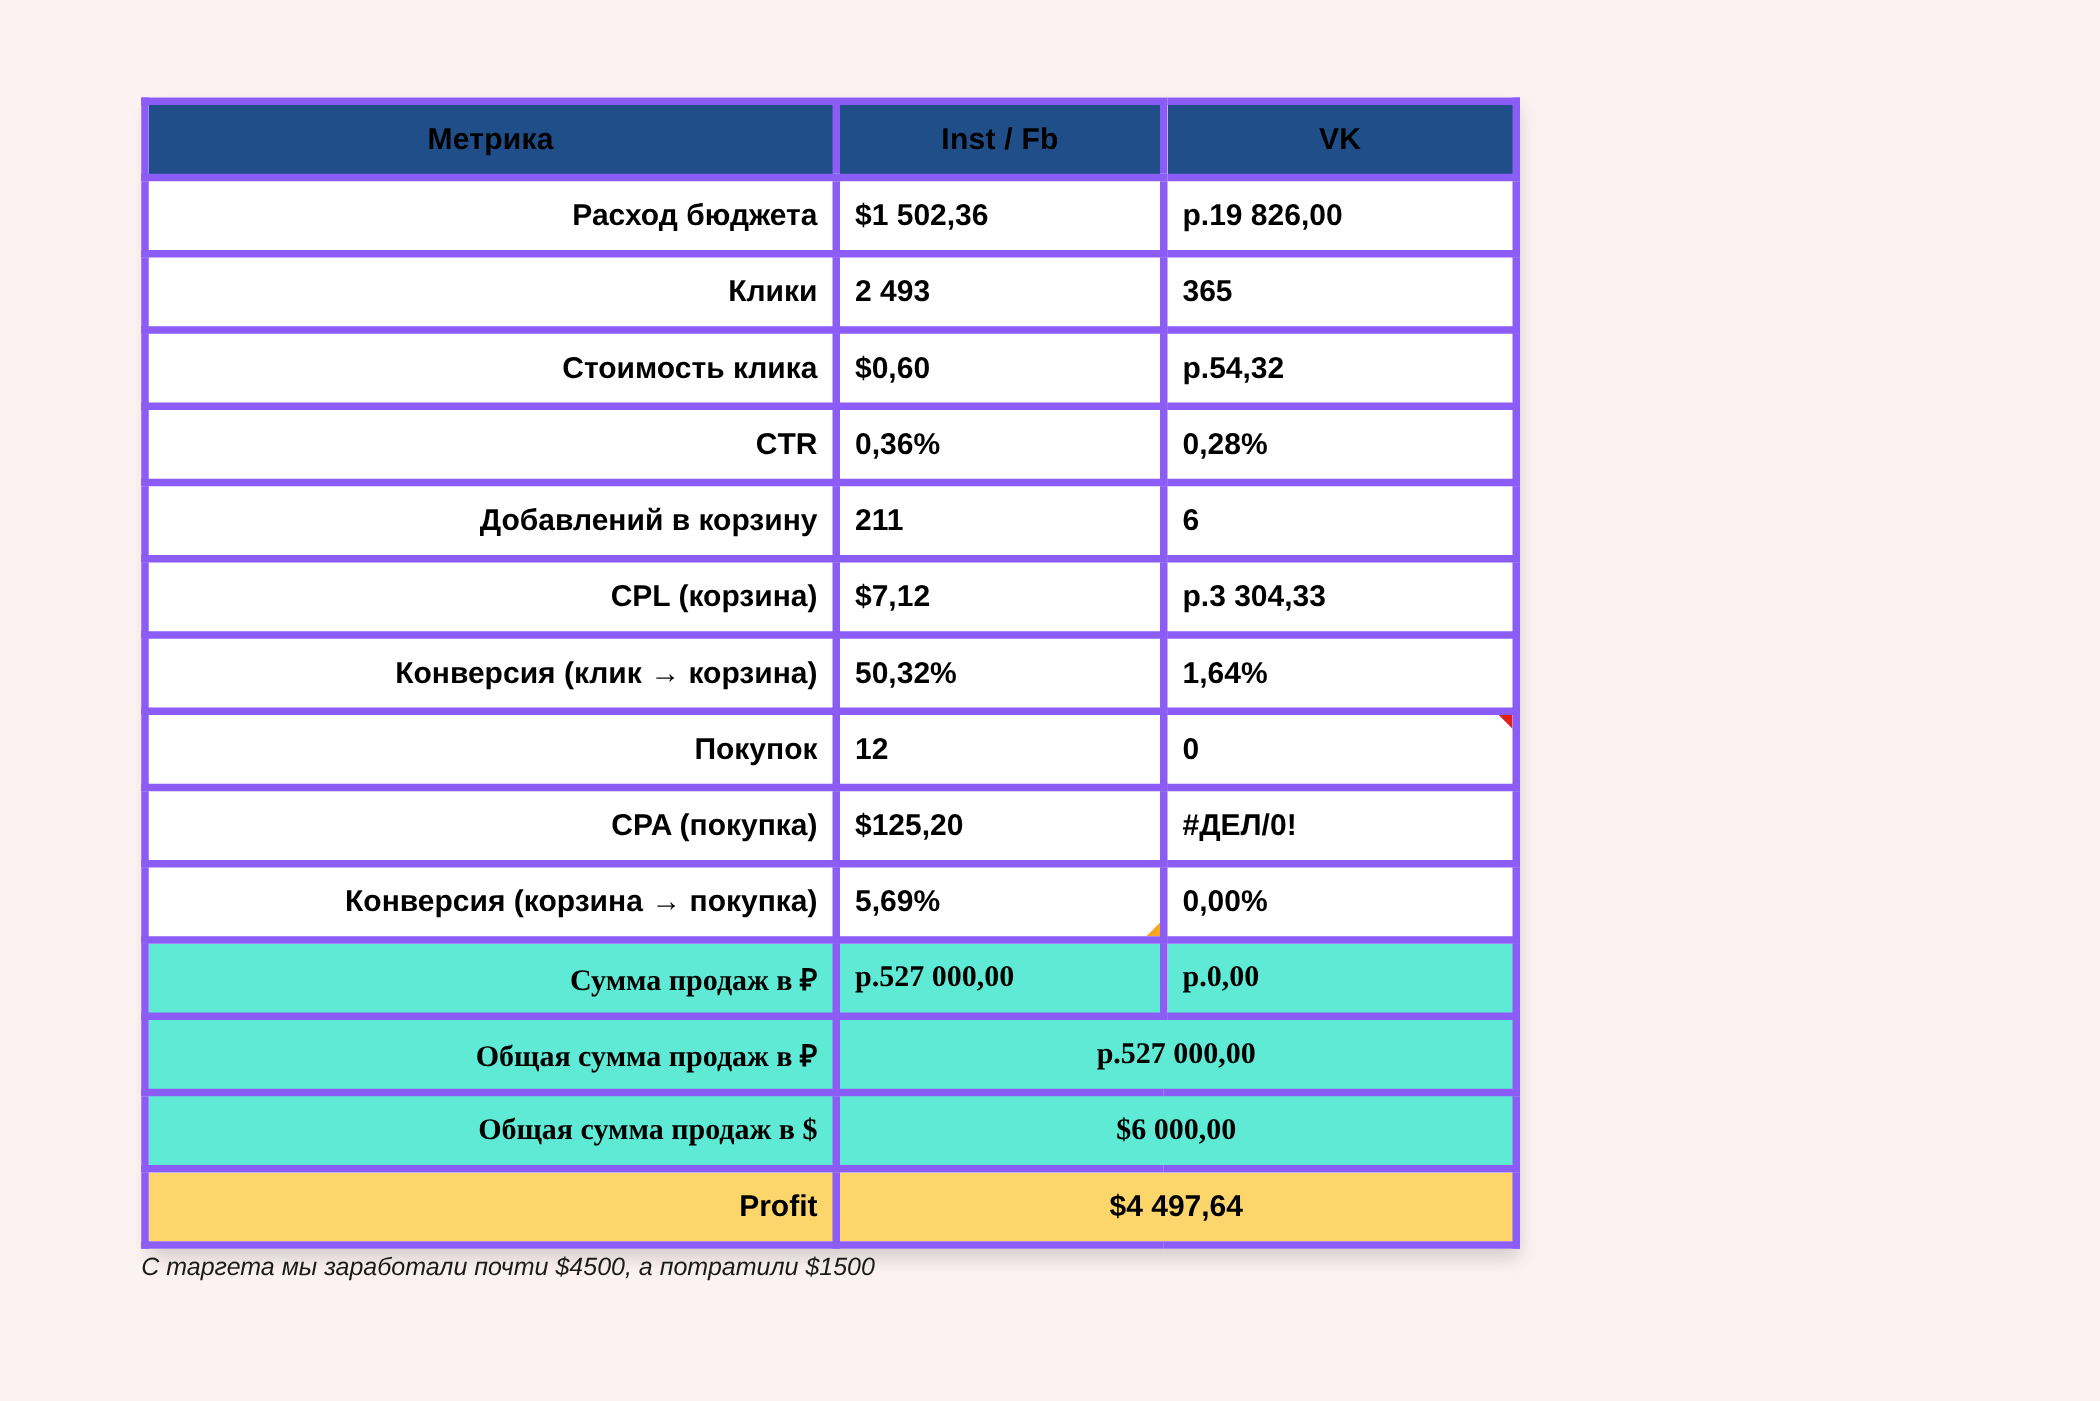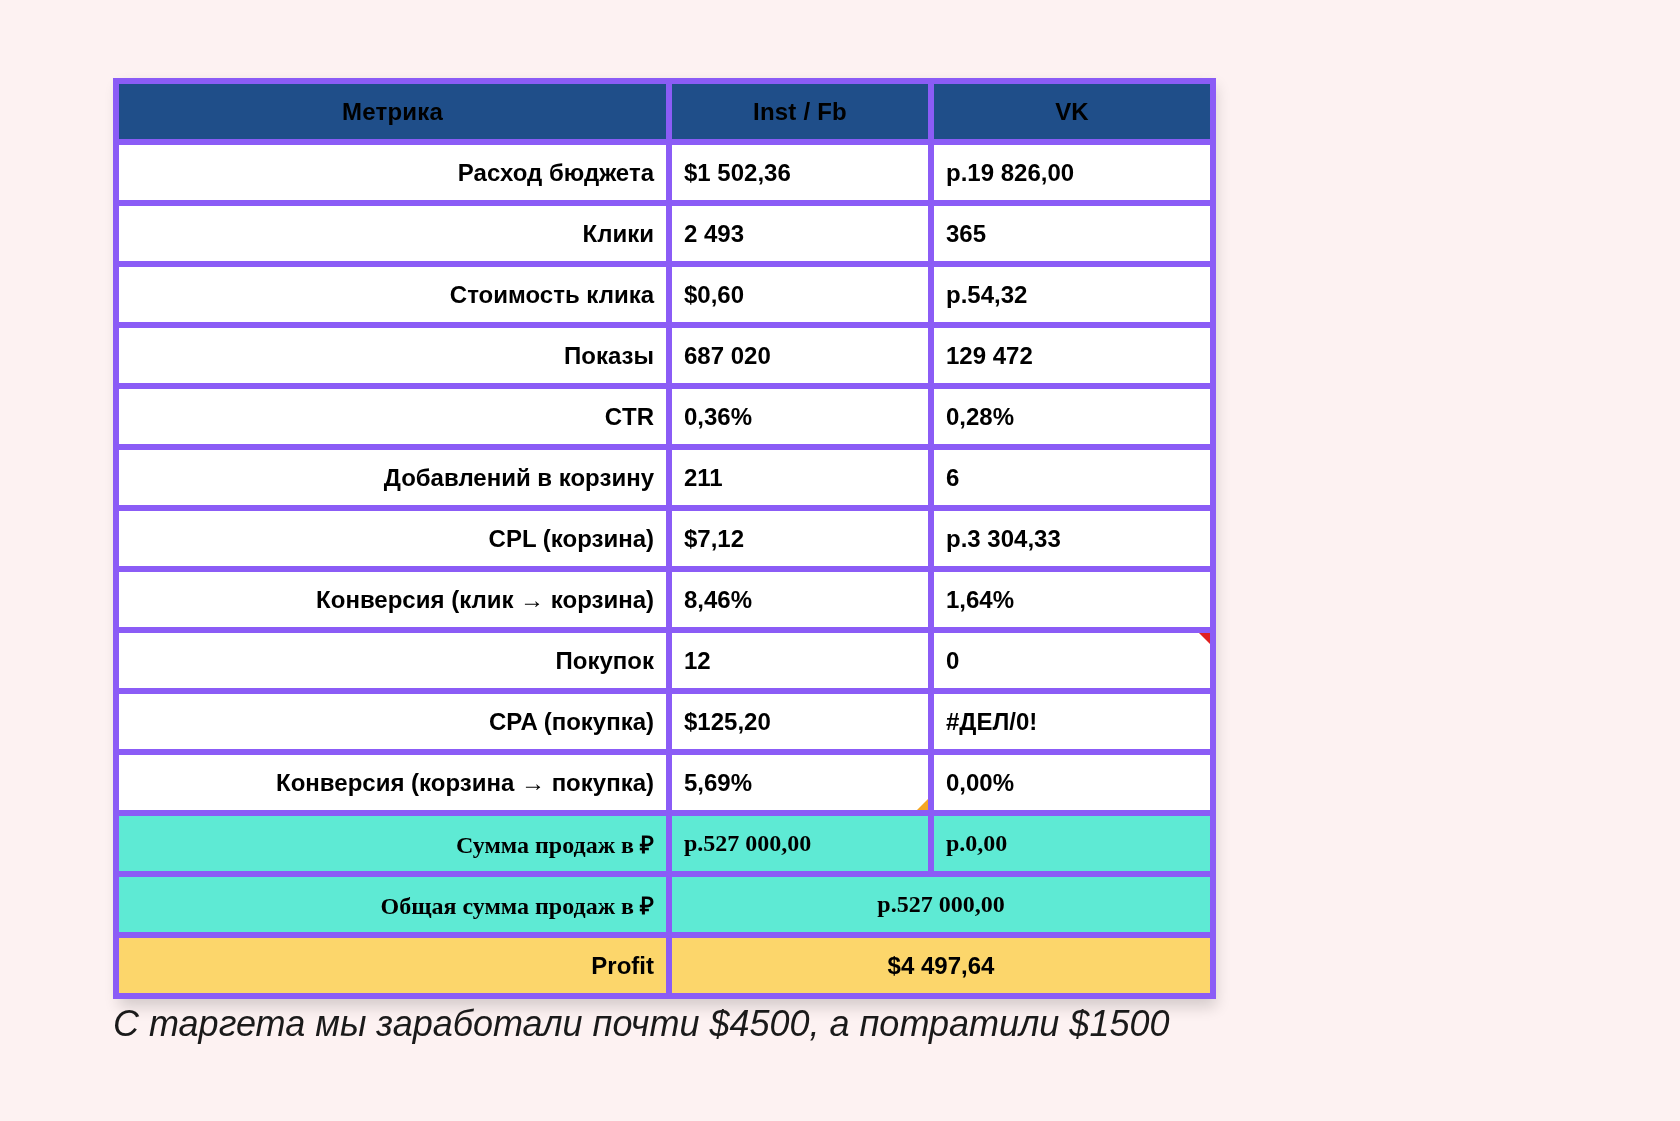--- a/index.html
+++ b/index.html
@@ -106,21 +106,21 @@
     width: 0;
     height: 0;
     border-bottom: 11px solid #f5a623;
     border-left: 11px solid transparent;
   }
 
   #caption {
     position: absolute;
     left: 113px;
     top: 1003px;
-    font-size: 36px;
+    font-size: 20px;
     font-style: italic;
     color: #1a1a1a;
     font-family: "Liberation Sans", sans-serif;
     white-space: nowrap;
   }
 </style>
 </head>
 <body>
 
 <div id="page">
@@ -152,25 +152,20 @@
           <td class="value">2 493</td>
           <td class="value">365</td>
         </tr>
 
         <tr>
           <td class="label">Стоимость клика</td>
           <td class="value">$0,60</td>
           <td class="value">р.54,32</td>
         </tr>
 
-        <tr>
-          <td class="label">Показы</td>
-          <td class="value">687 020</td>
-          <td class="value">129 472</td>
-        </tr>
 
         <tr>
           <td class="label">CTR</td>
           <td class="value">0,36%</td>
           <td class="value">0,28%</td>
         </tr>
 
         <tr>
           <td class="label">Добавлений в корзину</td>
           <td class="value">211</td>
@@ -178,21 +173,21 @@
         </tr>
 
         <tr>
           <td class="label">CPL (корзина)</td>
           <td class="value">$7,12</td>
           <td class="value">р.3 304,33</td>
         </tr>
 
         <tr>
           <td class="label">Конверсия (клик → корзина)</td>
-          <td class="value">8,46%</td>
+          <td class="value">50,32%</td>
           <td class="value">1,64%</td>
         </tr>
 
         <tr>
           <td class="label">Покупок</td>
           <td class="value">12</td>
           <td class="value relative">
             <span>0</span>
             <span class="err-marker"></span>
           </td>
@@ -217,20 +212,24 @@
           <td class="label">Сумма продаж в ₽</td>
           <td class="value">р.527 000,00</td>
           <td class="value">р.0,00</td>
         </tr>
 
         <tr class="green">
           <td class="label">Общая сумма продаж в ₽</td>
           <td class="center" colspan="2">р.527 000,00</td>
         </tr>
 
+        <tr class="green">
+          <td class="label">Общая сумма продаж в $</td>
+          <td class="center" colspan="2">$6 000,00</td>
+        </tr>
 
         <tr class="yellow">
           <td class="label">Profit</td>
           <td class="center" colspan="2">$4 497,64</td>
         </tr>
 
       </tbody>
     </table>
   </div>
 

